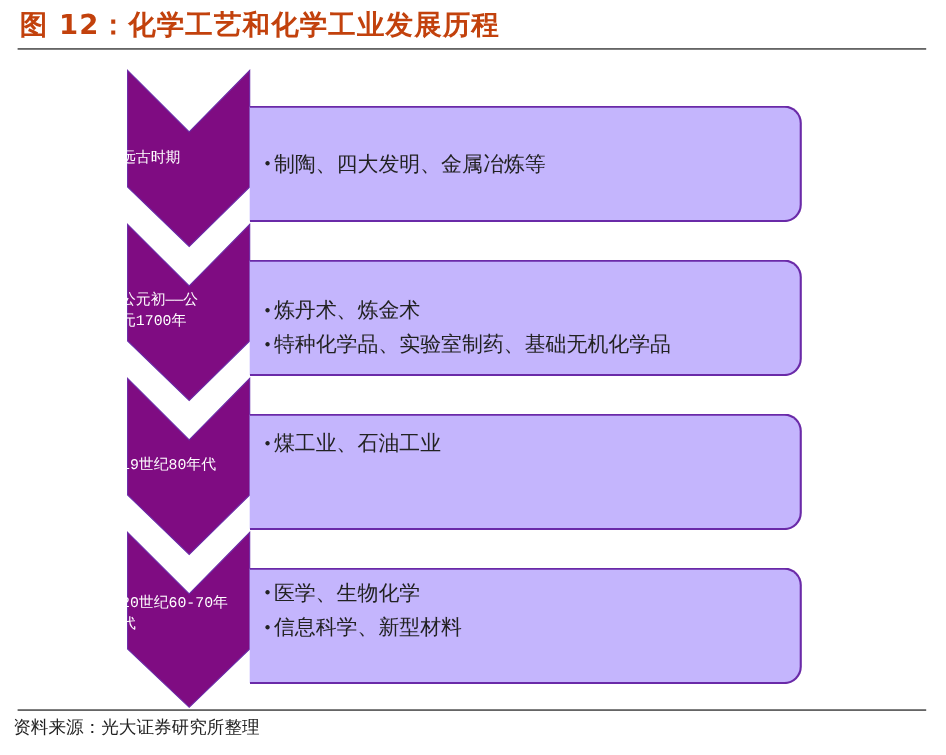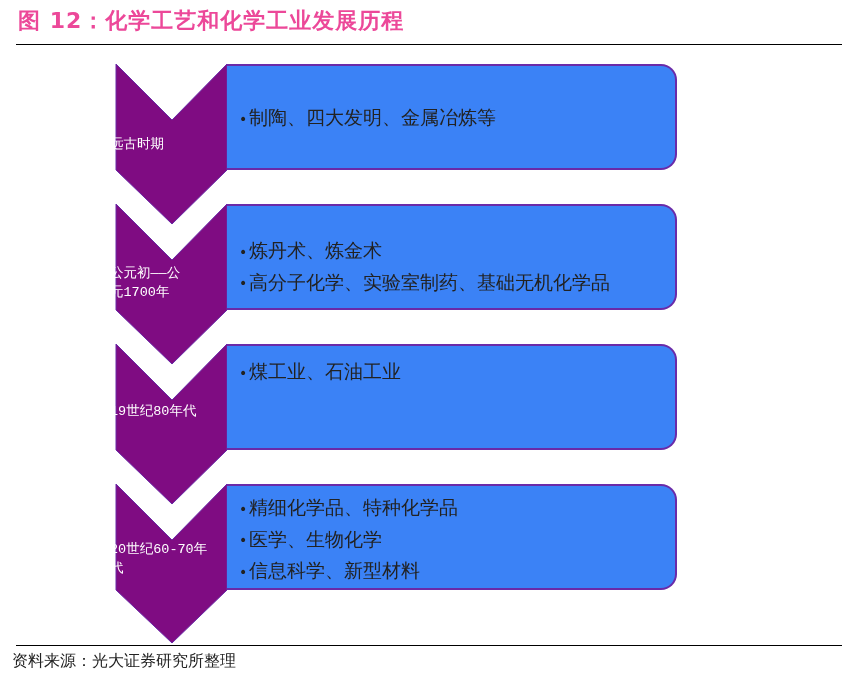--- a/index.html
+++ b/index.html
@@ -1,29 +1,29 @@
 <!DOCTYPE html>
 <html><head>
   <meta charset="utf-8">
   <style>
     html, body { margin: 0; padding: 0; background: #ffffff; }
     body { width: 860px; height: 686px; position: relative; overflow: hidden;
            font-family: "DejaVu Sans", "Liberation Sans", sans-serif; }
-    .fig-title { position: absolute; left: 18px; top: 6px; font-size: 22px; font-weight: bold;
-                 color: #ec4899; font-family: "DejaVu Sans", sans-serif; letter-spacing: 1px; white-space: nowrap; }
+    .fig-title { position: absolute; left: 18px; top: 6px; font-size: 25px; font-weight: bold;
+                 color: #c2410c; font-family: "DejaVu Sans", sans-serif; letter-spacing: 1px; white-space: nowrap; }
     .rule { position: absolute; left: 16px; width: 826px; height: 1px; background: #000; }
     .rule.top { top: 44px; }
     .rule.bottom { top: 645px; }
     .source { position: absolute; left: 12px; top: 651px; font-size: 16px; color: #222;
               font-family: "DejaVu Serif", "Liberation Serif", serif; white-space: nowrap; }
     .chevrons { position: absolute; left: 0; top: 0; width: 860px; height: 686px; }
     .stage-label { position: absolute; left: 110px; width: 124px; text-align: left; color: #ffffff;
                    font-size: 13.5px; line-height: 19px; font-family: Liberation Mono, monospace; }
-    .box { position: absolute; left: 227px; width: 450px; background: #3b82f6;
-           border: 2px solid #6a2aa8; border-left: none; border-radius: 0 16px 16px 0; box-sizing: border-box; }
+    .box { position: absolute; left: 227px; width: 502px; background: #c4b5fd;
+           border: 2px solid #6a2aa8; border-left: none; border-radius: 0 16px 16px 0; box-sizing: border-box; margin-top: 32px; }
     .box ul { list-style: none; margin: 0; padding: 0 0 0 12px; }
     .box li { font-size: 19px; color: #222; line-height: 30px; white-space: nowrap; font-family: "DejaVu Sans", sans-serif; }
     .box li .bullet { display: inline-block; width: 10px; font-size: 14px; vertical-align: middle; }
   </style>
 </head>
 <body>
 
 <div class="fig-title">图 12：化学工艺和化学工业发展历程</div>
 <div class="rule top"></div>
 
@@ -36,49 +36,48 @@
   </g>
 </svg>
 
 <div class="stage-label" style="top:135px;">
   <div>远古时期</div>
 </div>
 <div class="stage-label" style="top:264px;">
   <div>公元初——公</div>
   <div>元1700年</div>
 </div>
-<div class="stage-label" style="top:402px;">
+<div class="stage-label" style="top:414px;">
   <div>19世纪80年代</div>
 </div>
 <div class="stage-label" style="top:540px;">
   <div>20世纪60-70年</div>
   <div>代</div>
 </div>
 
 <div class="box" style="top:64px; height:106px; padding-top:36px;">
   <ul>
     <li><span class="bullet">•</span><span>制陶、四大发明、金属冶炼等</span></li>
   </ul>
 </div>
 
 <div class="box" style="top:204px; height:106px; padding-top:29px;">
   <ul>
     <li><span class="bullet">•</span><span>炼丹术、炼金术</span></li>
-    <li><span class="bullet">•</span><span>高分子化学、实验室制药、基础无机化学品</span></li>
+    <li><span class="bullet">•</span><span>特种化学品、实验室制药、基础无机化学品</span></li>
   </ul>
 </div>
 
 <div class="box" style="top:344px; height:106px; padding-top:10px;">
   <ul>
     <li><span class="bullet">•</span><span>煤工业、石油工业</span></li>
   </ul>
 </div>
 
 <div class="box" style="top:484px; height:106px; padding-top:6px;">
   <ul>
-    <li><span class="bullet">•</span><span>精细化学品、特种化学品</span></li>
     <li><span class="bullet">•</span><span>医学、生物化学</span></li>
     <li><span class="bullet">•</span><span>信息科学、新型材料</span></li>
   </ul>
 </div>
 
 <div class="rule bottom"></div>
 <div class="source">资料来源：光大证券研究所整理</div>
 
 </body></html>

